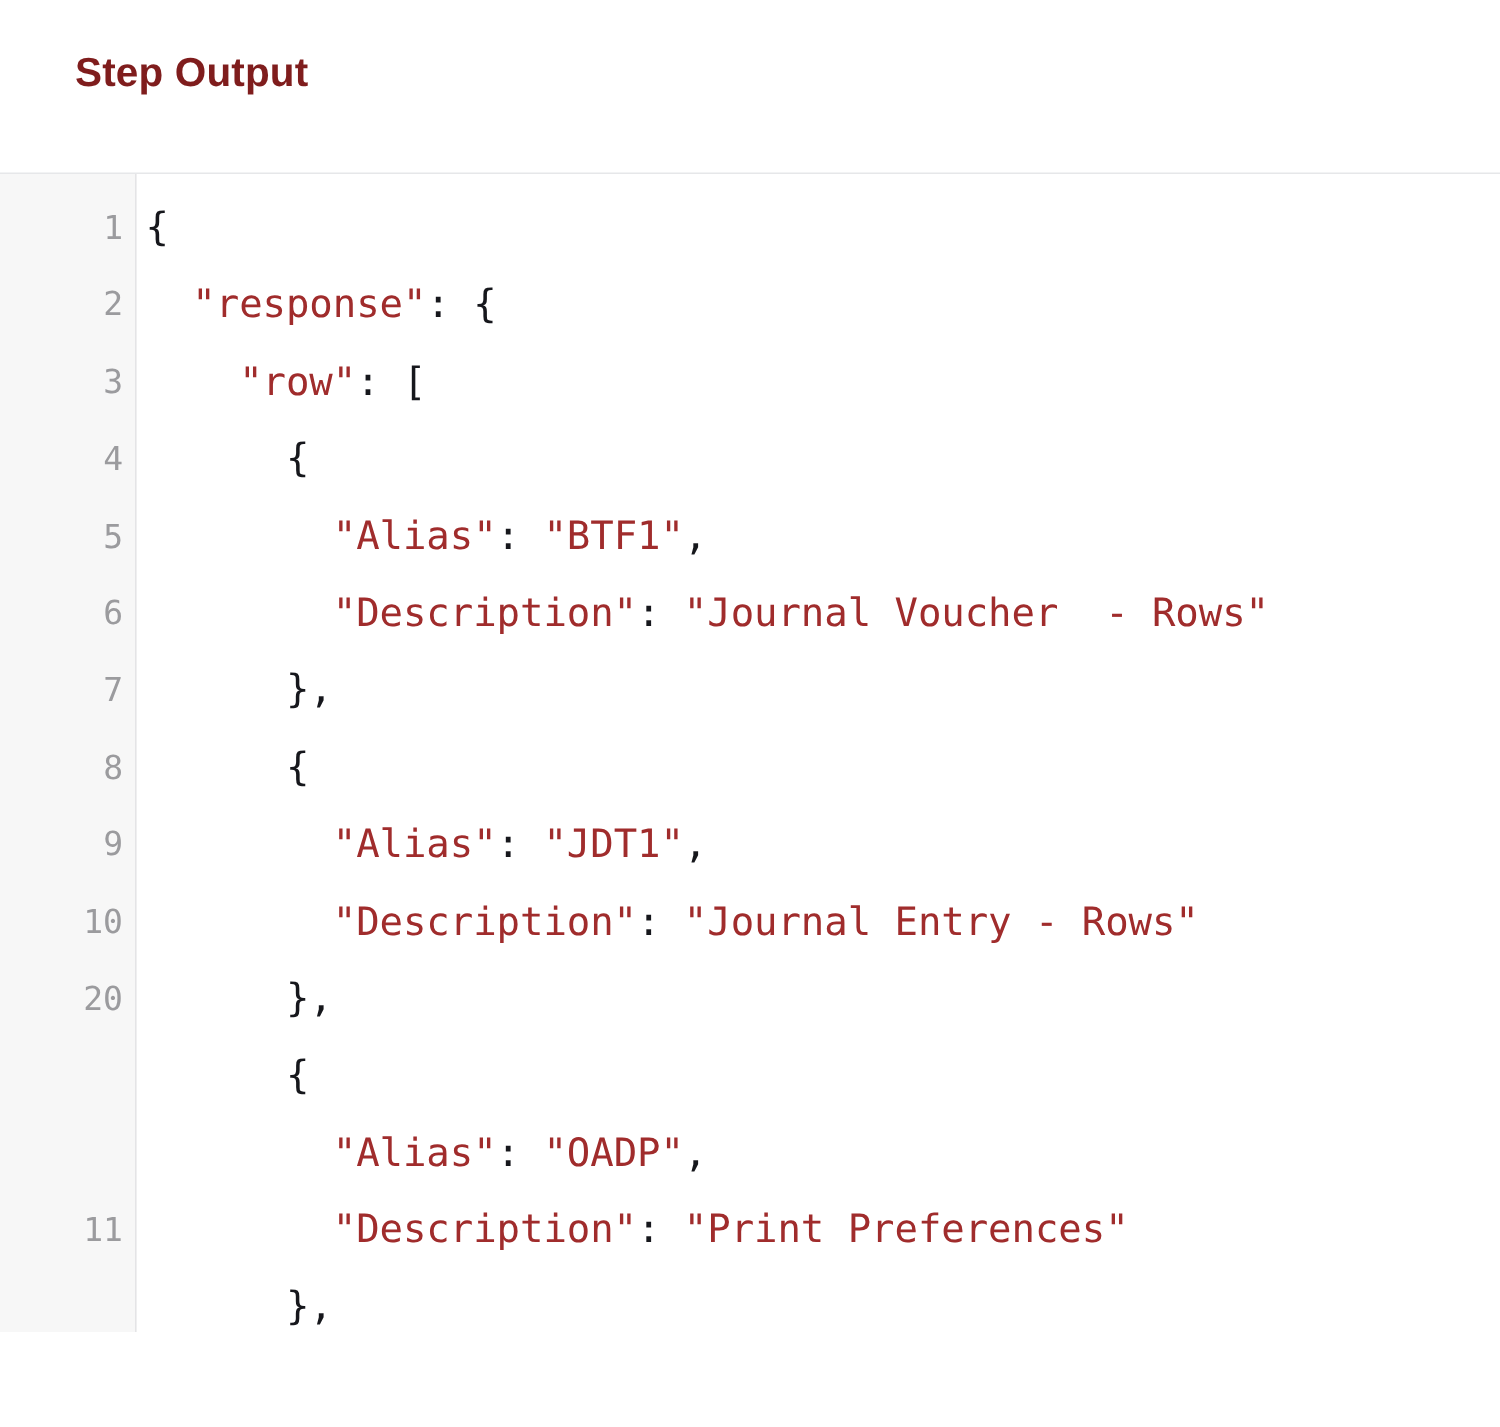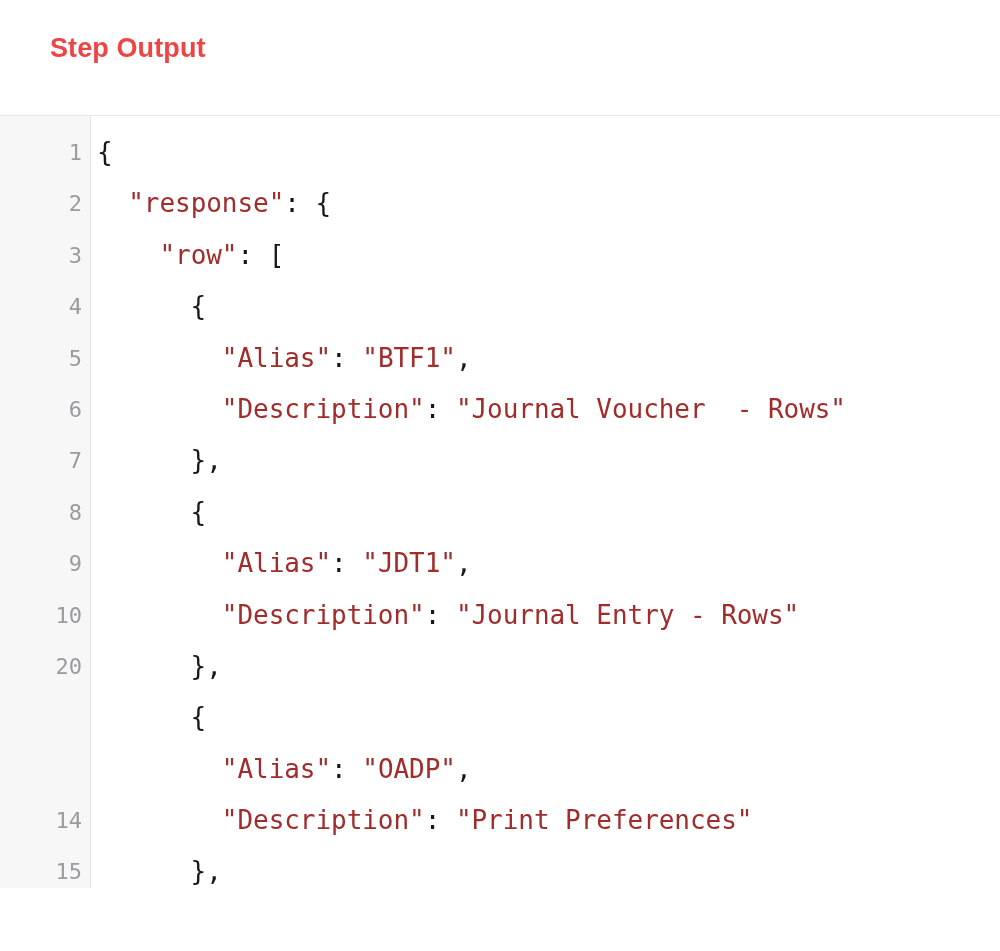--- a/index.html
+++ b/index.html
@@ -33,21 +33,21 @@
     box-sizing: border-box;
   }
   .page-title {
     position: absolute;
     left: 50px;
     top: 33px;
     font-family: "Liberation Sans", sans-serif;
     font-size: 27px;
     font-weight: 700;
     letter-spacing: 0.1px;
-    color: #ef4444;
+    color: #7f1d1d;
     white-space: pre;
   }
 
   
   .code-block {
     position: absolute;
     left: 0;
     top: 115px;
     width: 1000px;
     height: 773px;
@@ -133,19 +133,19 @@
           <div class="code-line"><span class="ln">4</span><span class="lc"><span class="tok-punc">      {</span></span></div>
           <div class="code-line"><span class="ln">5</span><span class="lc"><span class="tok-punc">        </span><span class="tok-key">"Alias"</span><span class="tok-punc">: </span><span class="tok-str">"BTF1"</span><span class="tok-punc">,</span></span></div>
           <div class="code-line"><span class="ln">6</span><span class="lc"><span class="tok-punc">        </span><span class="tok-key">"Description"</span><span class="tok-punc">: </span><span class="tok-str">"Journal Voucher  - Rows"</span></span></div>
           <div class="code-line"><span class="ln">7</span><span class="lc"><span class="tok-punc">      },</span></span></div>
           <div class="code-line"><span class="ln">8</span><span class="lc"><span class="tok-punc">      {</span></span></div>
           <div class="code-line"><span class="ln">9</span><span class="lc"><span class="tok-punc">        </span><span class="tok-key">"Alias"</span><span class="tok-punc">: </span><span class="tok-str">"JDT1"</span><span class="tok-punc">,</span></span></div>
           <div class="code-line"><span class="ln">10</span><span class="lc"><span class="tok-punc">        </span><span class="tok-key">"Description"</span><span class="tok-punc">: </span><span class="tok-str">"Journal Entry - Rows"</span></span></div>
           <div class="code-line"><span class="ln">20</span><span class="lc"><span class="tok-punc">      },</span></span></div>
           <div class="code-line"><span class="lc"><span class="tok-punc">      {</span></span></div>
           <div class="code-line"><span class="lc"><span class="tok-punc">        </span><span class="tok-key">"Alias"</span><span class="tok-punc">: </span><span class="tok-str">"OADP"</span><span class="tok-punc">,</span></span></div>
-          <div class="code-line"><span class="ln">14</span><span class="lc"><span class="tok-punc">        </span><span class="tok-key">"Description"</span><span class="tok-punc">: </span><span class="tok-str">"Print Preferences"</span></span></div>
-          <div class="code-line"><span class="ln">15</span><span class="lc"><span class="tok-punc">      },</span></span></div>
+          <div class="code-line"><span class="ln">11</span><span class="lc"><span class="tok-punc">        </span><span class="tok-key">"Description"</span><span class="tok-punc">: </span><span class="tok-str">"Print Preferences"</span></span></div>
+          <div class="code-line"><span class="lc"><span class="tok-punc">      },</span></span></div>
         </div>
     </div>
   </div>
 
 </div>
 
 </body></html>

